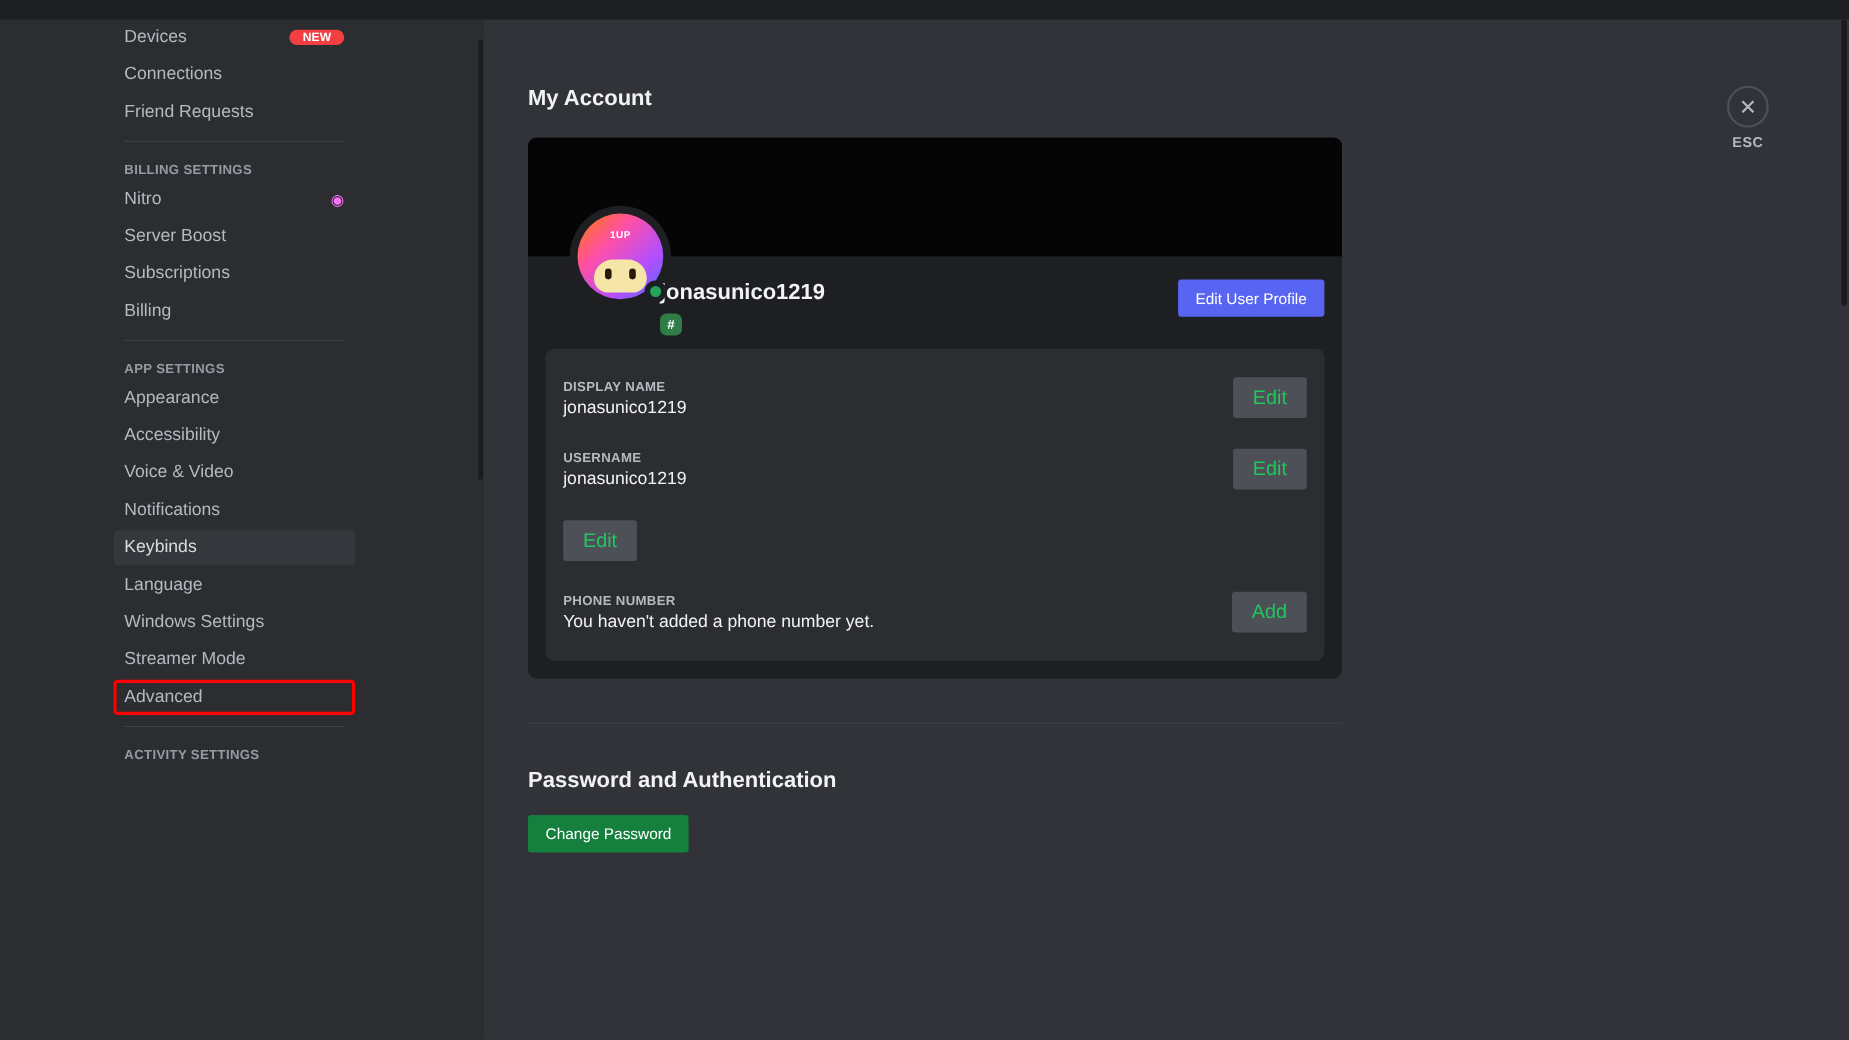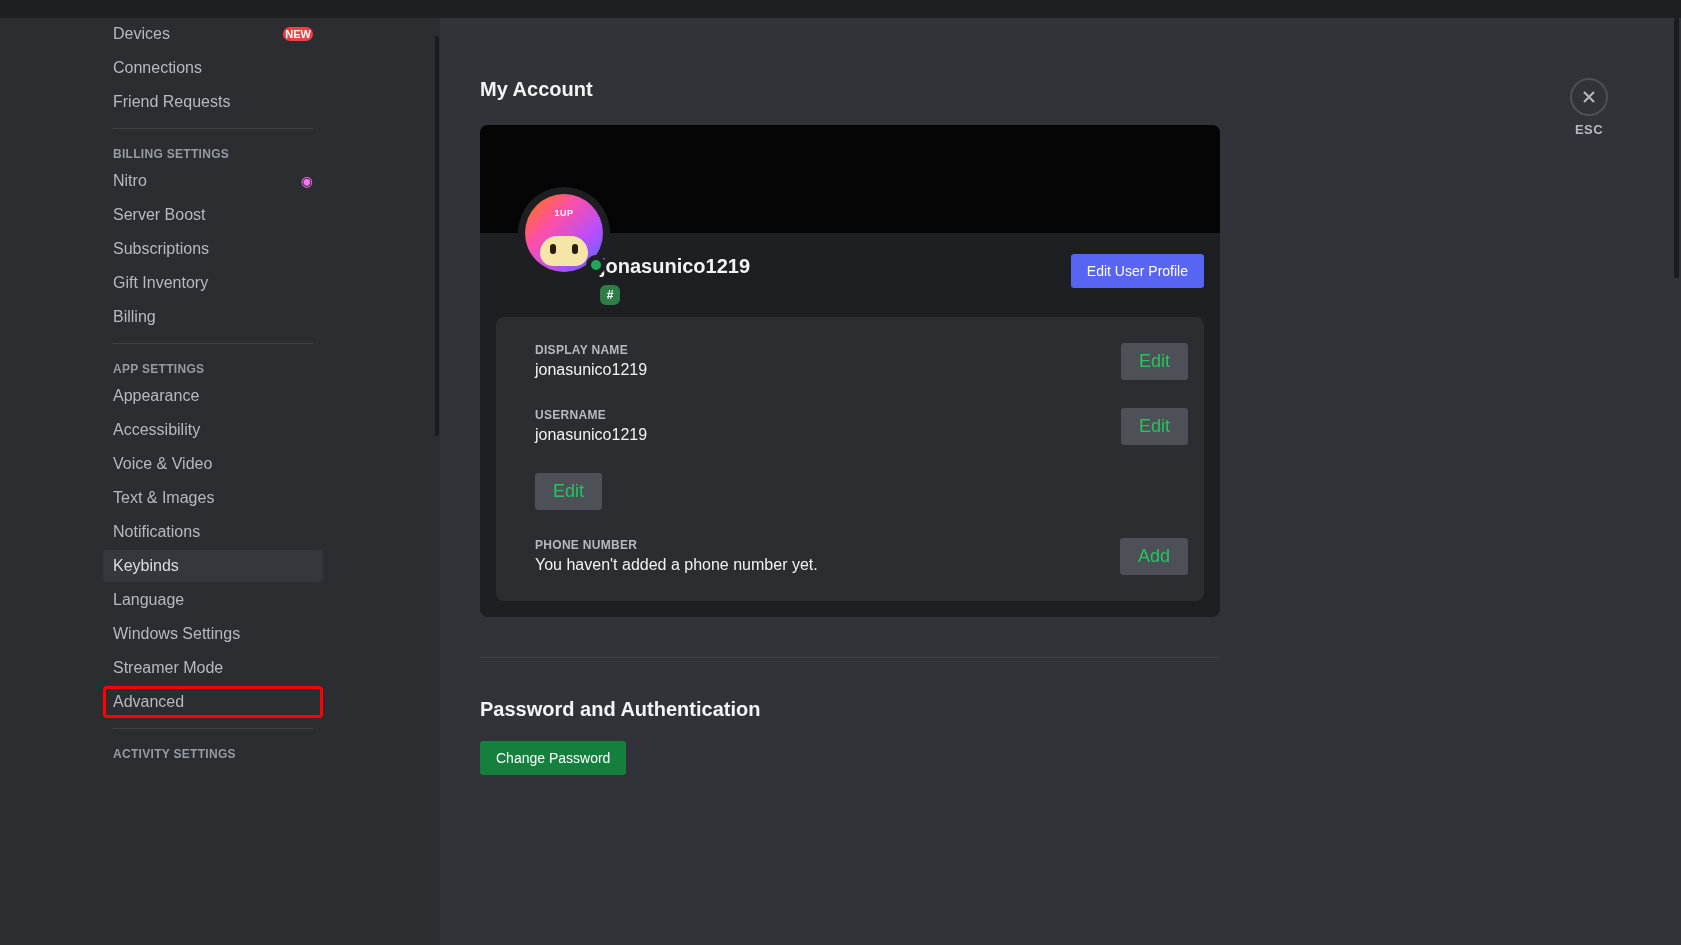--- a/index.html
+++ b/index.html
@@ -62,21 +62,21 @@
     height: 1px;
     background: #3f4147;
     margin: 10px 10px;
   }
   .badge-new {
     background: #f23f42;
     color: #fff;
     font-size: 11px;
     font-weight: 700;
     border-radius: 8px;
-    padding: 1px 2px;
+    padding: 1px 12px;
     text-transform: uppercase;
   }
   .nitro-icon {
     color: #ff73fa;
     font-size: 14px;
   }
   .main {
     flex: 1;
     background: #313338;
     padding: 60px 40px 40px 40px;
@@ -182,22 +182,22 @@
   }
   .details-card {
     background: #2b2d31;
     margin: 8px 16px 16px;
     border-radius: 8px;
     padding: 16px;
   }
   .field-row {
     display: flex;
     justify-content: space-between;
+    align-items: center;
     padding: 10px 0;
-    margin-left: 23px;
   }
   .field-row + .field-row { margin-top: 8px; }
   .field-label {
     font-size: 12px;
     font-weight: 700;
     color: #b5bac1;
     text-transform: uppercase;
     letter-spacing: 0.3px;
     margin-bottom: 4px;
   }
@@ -323,40 +323,34 @@
         <span>Nitro</span>
         <span class="nitro-icon">◉</span>
       </div>
       <div class="sidebar-item">
         <span>Server Boost</span>
       </div>
       <div class="sidebar-item">
         <span>Subscriptions</span>
       </div>
       <div class="sidebar-item">
-        <span>Gift Inventory</span>
-      </div>
-      <div class="sidebar-item">
         <span>Billing</span>
       </div>
 
       <div class="sidebar-separator"></div>
       <div class="sidebar-header">APP SETTINGS</div>
 
       <div class="sidebar-item">
         <span>Appearance</span>
       </div>
       <div class="sidebar-item">
         <span>Accessibility</span>
       </div>
       <div class="sidebar-item">
         <span>Voice &amp; Video</span>
-      </div>
-      <div class="sidebar-item">
-        <span>Text &amp; Images</span>
       </div>
       <div class="sidebar-item">
         <span>Notifications</span>
       </div>
       <div class="sidebar-item hovered">
         <span>Keybinds</span>
       </div>
       <div class="sidebar-item">
         <span>Language</span>
       </div>

